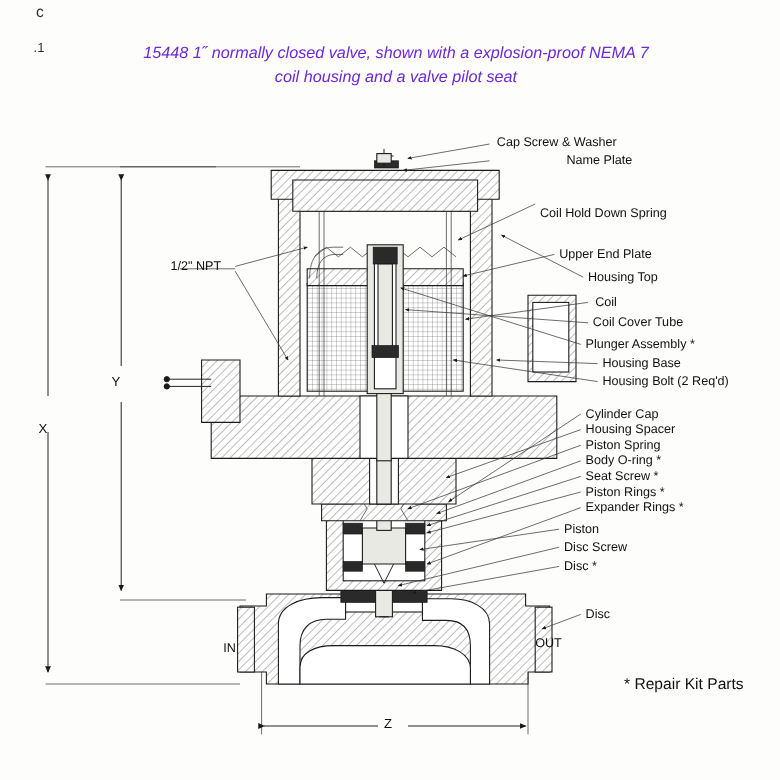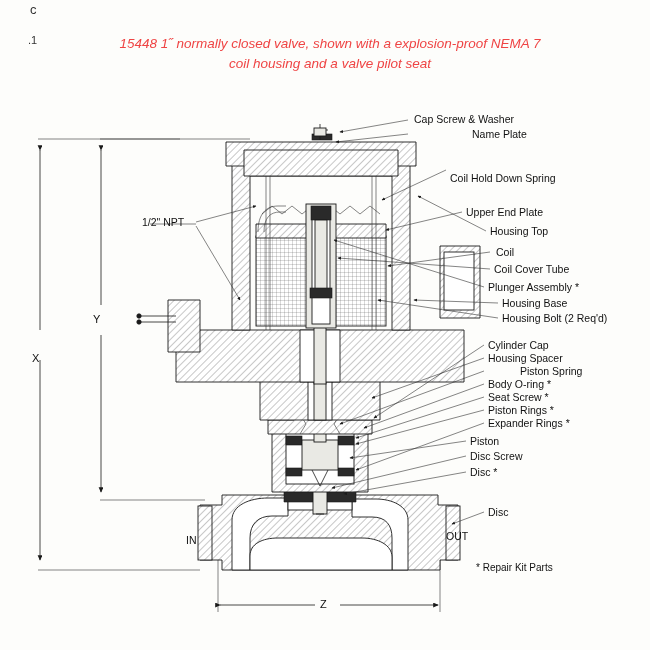--- a/index.html
+++ b/index.html
@@ -13,21 +13,21 @@
   }
   #stage{position:absolute;left:0;top:0;width:650px;height:650px;}
 
   .caption{
     position:absolute;
     left:60px;top:34px;width:540px;
     text-align:center;
     font-style:italic;
     font-size:13.5px;
     line-height:20px;
-    color:#ef4444;
+    color:#6d28d9;
   }
 
   .corner-mark{
     position:absolute;
     font-size:11px;
     color:#333;
   }
   #mark-a{left:30px;top:2px;font-size:13px;}
   #mark-b{left:28px;top:34px;}
 
@@ -39,23 +39,24 @@
     white-space:nowrap;
   }
   .dim{
     position:absolute;
     font-size:11px;
     color:#111;
     font-style:normal;
   }
   .note{
     position:absolute;
-    font-size:10px;
+    font-size:13px;
     color:#111;
     white-space:nowrap;
+    margin-left:44px;
   }
   svg{position:absolute;left:0;top:0;}
   .ln{stroke:#1a1a1a;stroke-width:0.8;fill:none;}
   .ln-thin{stroke:#333;stroke-width:0.6;fill:none;}
   .hatch-fill{fill:url(#hatchA);stroke:#1a1a1a;stroke-width:0.9;}
   .white-fill{fill:#ffffff;stroke:#1a1a1a;stroke-width:0.9;}
   .grey-fill{fill:#e9e9e4;stroke:#1a1a1a;stroke-width:0.9;}
   .dark-fill{fill:#2a2a2a;stroke:#1a1a1a;stroke-width:0.6;}
   .grid-fill{fill:url(#gridA);stroke:#1a1a1a;stroke-width:0.9;}
 </style>
@@ -260,21 +261,21 @@
   <div class="lbl" style="left:466px;top:206px;">Upper End Plate</div>
   <div class="lbl" style="left:490px;top:225px;">Housing Top</div>
   <div class="lbl" style="left:496px;top:246px;">Coil</div>
   <div class="lbl" style="left:494px;top:263px;">Coil Cover Tube</div>
   <div class="lbl" style="left:488px;top:281px;">Plunger Assembly *</div>
   <div class="lbl" style="left:502px;top:297px;text-align:center;">Housing Base</div>
   <div class="lbl" style="left:502px;top:312px;">Housing Bolt (2 Req'd)</div>
 
   <div class="lbl" style="left:488px;top:339px;">Cylinder Cap</div>
   <div class="lbl" style="left:488px;top:352px;">Housing Spacer</div>
-  <div class="lbl" style="left:488px;top:365px;margin-left:32px;">Piston Spring</div>
+  <div class="lbl" style="left:488px;top:365px;">Piston Spring</div>
   <div class="lbl" style="left:488px;top:378px;">Body O-ring *</div>
   <div class="lbl" style="left:488px;top:391px;">Seat Screw *</div>
   <div class="lbl" style="left:488px;top:404px;">Piston Rings *</div>
   <div class="lbl" style="left:488px;top:417px;">Expander Rings *</div>
   <div class="lbl" style="left:470px;top:435px;text-align:center;">Piston</div>
   <div class="lbl" style="left:470px;top:450px;">Disc Screw</div>
   <div class="lbl" style="left:470px;top:466px;">Disc *</div>
   <div class="lbl" style="left:488px;top:506px;">Disc</div>
 
   <div class="note" style="left:476px;top:562px;">* Repair Kit Parts</div>

